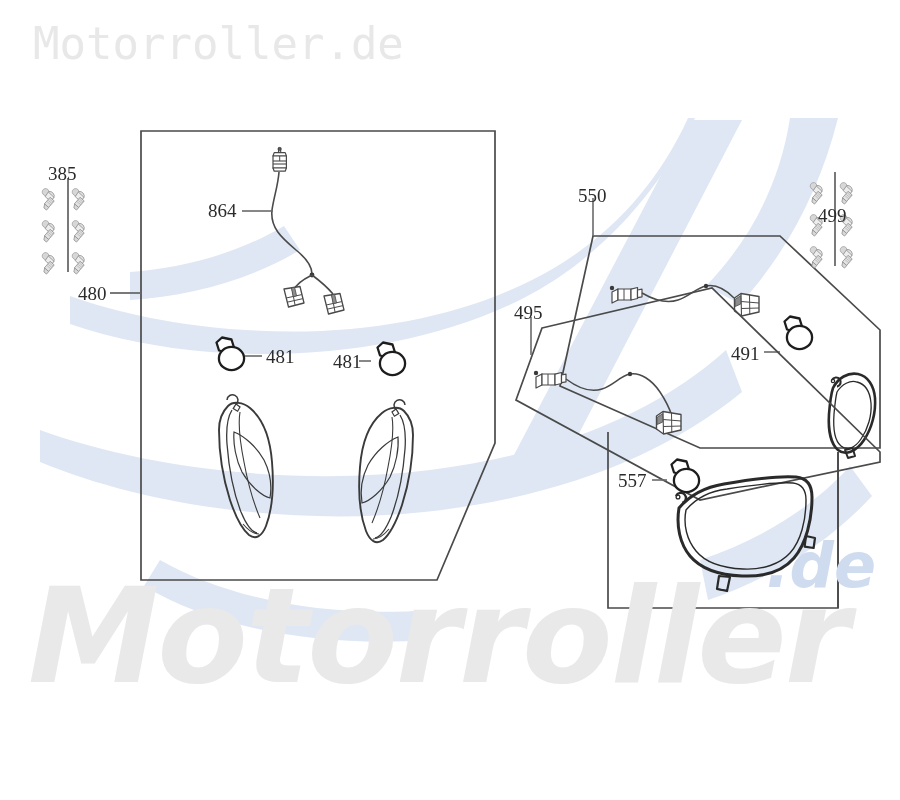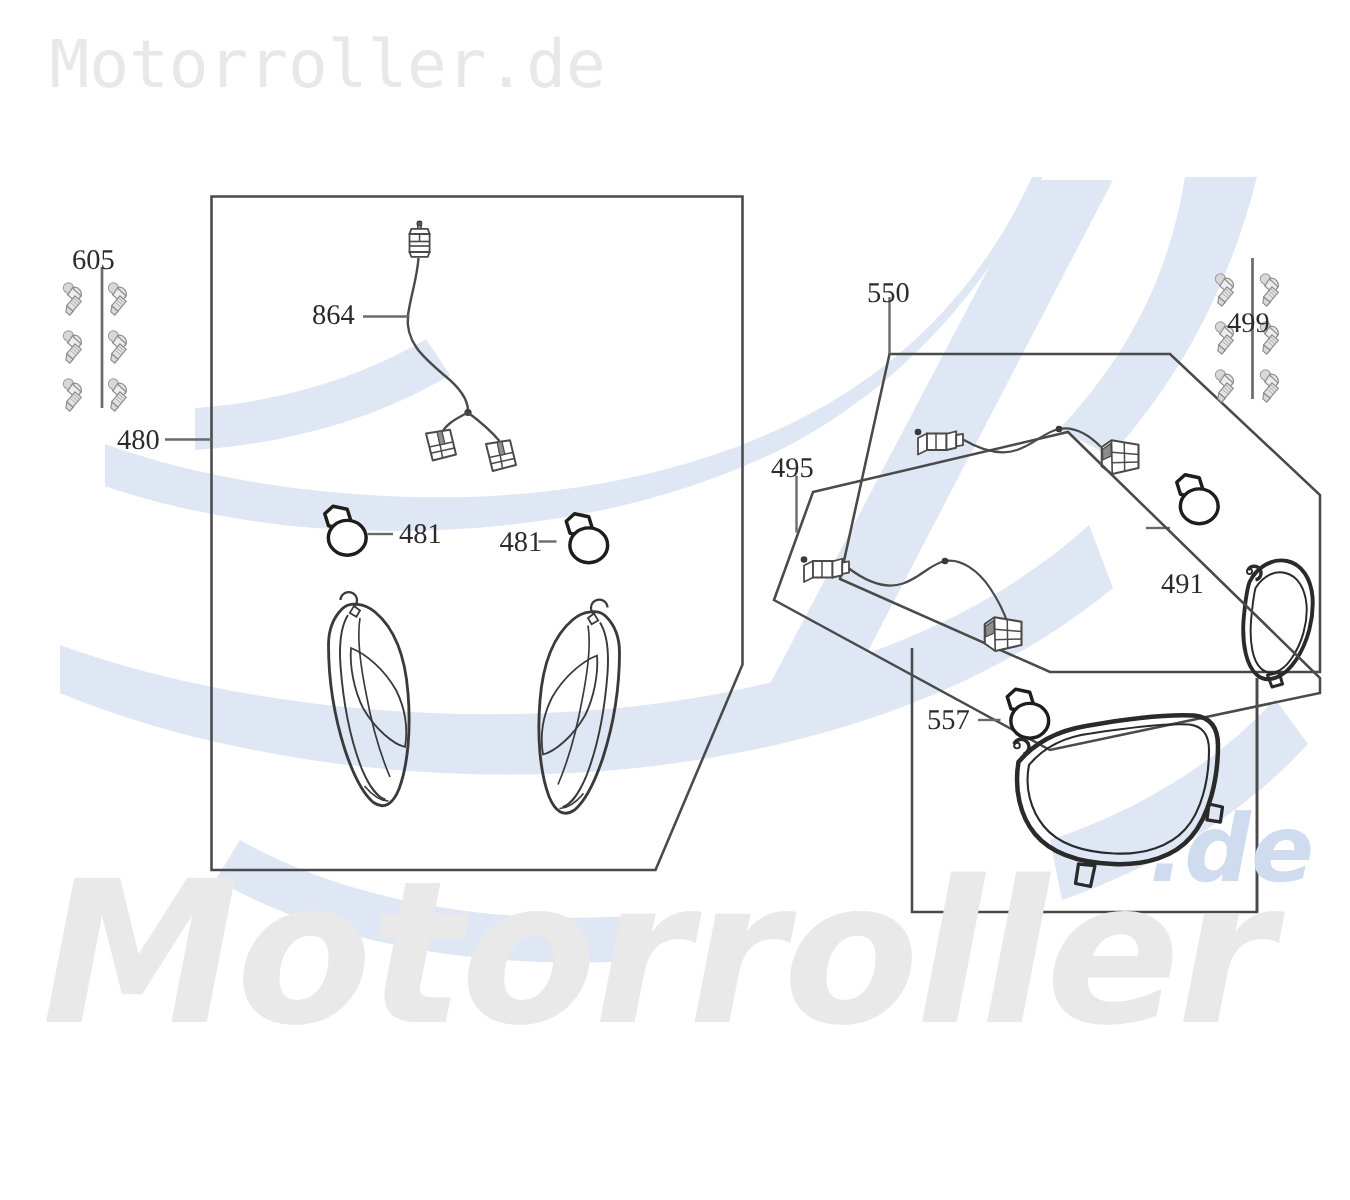--- a/index.html
+++ b/index.html
@@ -359,24 +359,24 @@
     </g>
 
   </svg>
 
   <div class="wm-top">Motorroller.de</div>
 
   <div class="wm-bottom">Motorroller</div>
 
   <div class="wm-de">.de</div>
 
-  <div class="lbl" style="left:48px;  top:163px;">605</div>
+  <div class="lbl" style="left:48px;  top:163px;">385</div>
   <div class="lbl" style="left:78px;  top:283px;">480</div>
   <div class="lbl" style="left:208px; top:200px;">864</div>
   <div class="lbl" style="left:266px; top:346px;">481</div>
   <div class="lbl" style="left:333px; top:351px;">481</div>
   <div class="lbl" style="left:578px; top:185px;">550</div>
   <div class="lbl" style="left:818px; top:157px;margin-top:48px;">499</div>
-  <div class="lbl" style="left:774px; top:343px;margin-top:36px;">491</div>
+  <div class="lbl" style="left:731px; top:343px;">491</div>
   <div class="lbl" style="left:514px; top:302px;">495</div>
   <div class="lbl" style="left:618px; top:470px;">557</div>
 
 </div>
 
 </body></html>

